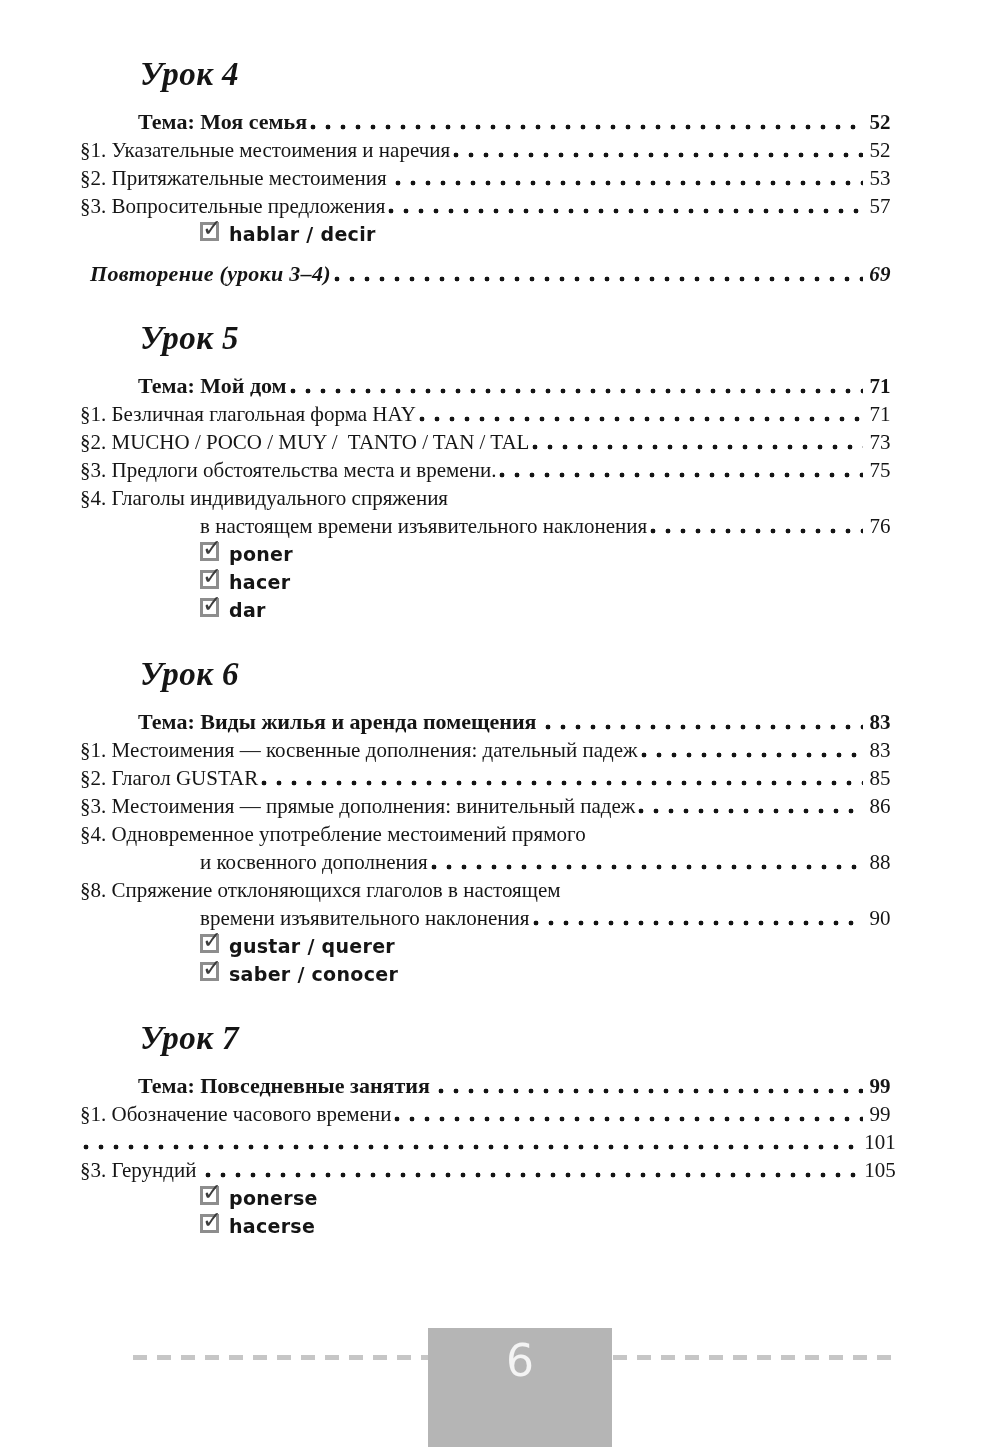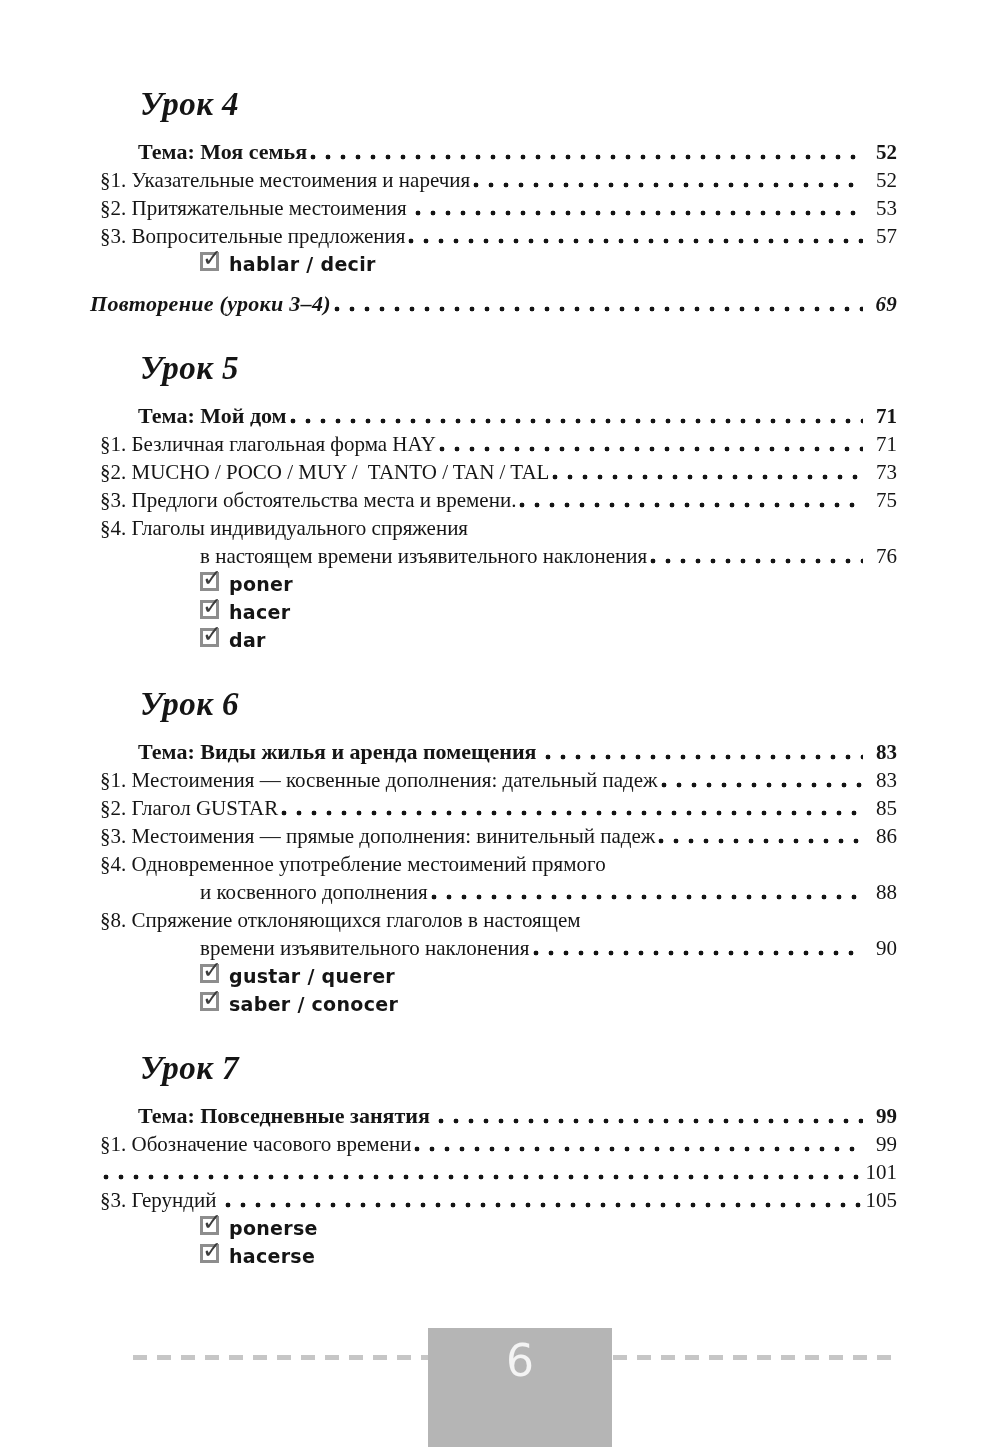--- a/index.html
+++ b/index.html
@@ -11,21 +11,21 @@
     width: 986px;
     height: 1447px;
     position: relative;
     overflow: hidden;
     font-family: "Liberation Serif", serif;
     color: #151515;
   }
   .page {
     position: absolute;
     inset: 0;
-    padding-top: 84px;
+    padding-top: 54px;
     box-sizing: border-box;
   }
   .lesson-heading {
     font-family: "Liberation Serif", serif;
     font-size: 33px;
     font-weight: bold;
     font-style: italic;
     line-height: 40px;
     margin: 0 0 14px 140px;
     letter-spacing: 0.5px;
@@ -35,39 +35,39 @@
   .row {
     display: flex;
     align-items: baseline;
     line-height: 28px;
     font-size: 21px;
     margin-right: 89px;
     white-space: pre;
   }
   .row.theme   { margin-left: 138px; font-weight: bold; font-size: 22px; }
   .row.review  { margin-left: 90px; font-weight: bold; font-style: italic; font-size: 22px; margin-top: 12px; letter-spacing: 0.3px; }
-  .row.section { margin-left: 100px; }
+  .row.section { margin-left: 80px; }
   .row.cont    { margin-left: 200px; }
   .row.checkbox-row { margin-left: 200px; }
 
   .row-text { flex: 0 0 auto; }
 
   .leader {
     flex: 1 1 auto;
     align-self: stretch;
     margin-left: 3px;
     background-image: radial-gradient(circle at 3px 3px, #141414 2.1px, rgba(0,0,0,0) 2.7px);
     background-size: 15px 6px;
     background-repeat: repeat-x;
     background-position: left calc(100% - 6px);
   }
   .pagenum {
     flex: 0 0 auto;
     min-width: 34px;
-    text-align: right;
+    text-align: center;
     font-size: 21px;
   }
 
   .checkbox-row {
     font-family: "DejaVu Sans", sans-serif;
     font-weight: bold;
     font-size: 19px;
     letter-spacing: 0.3px;
   }
   .checkbox {

